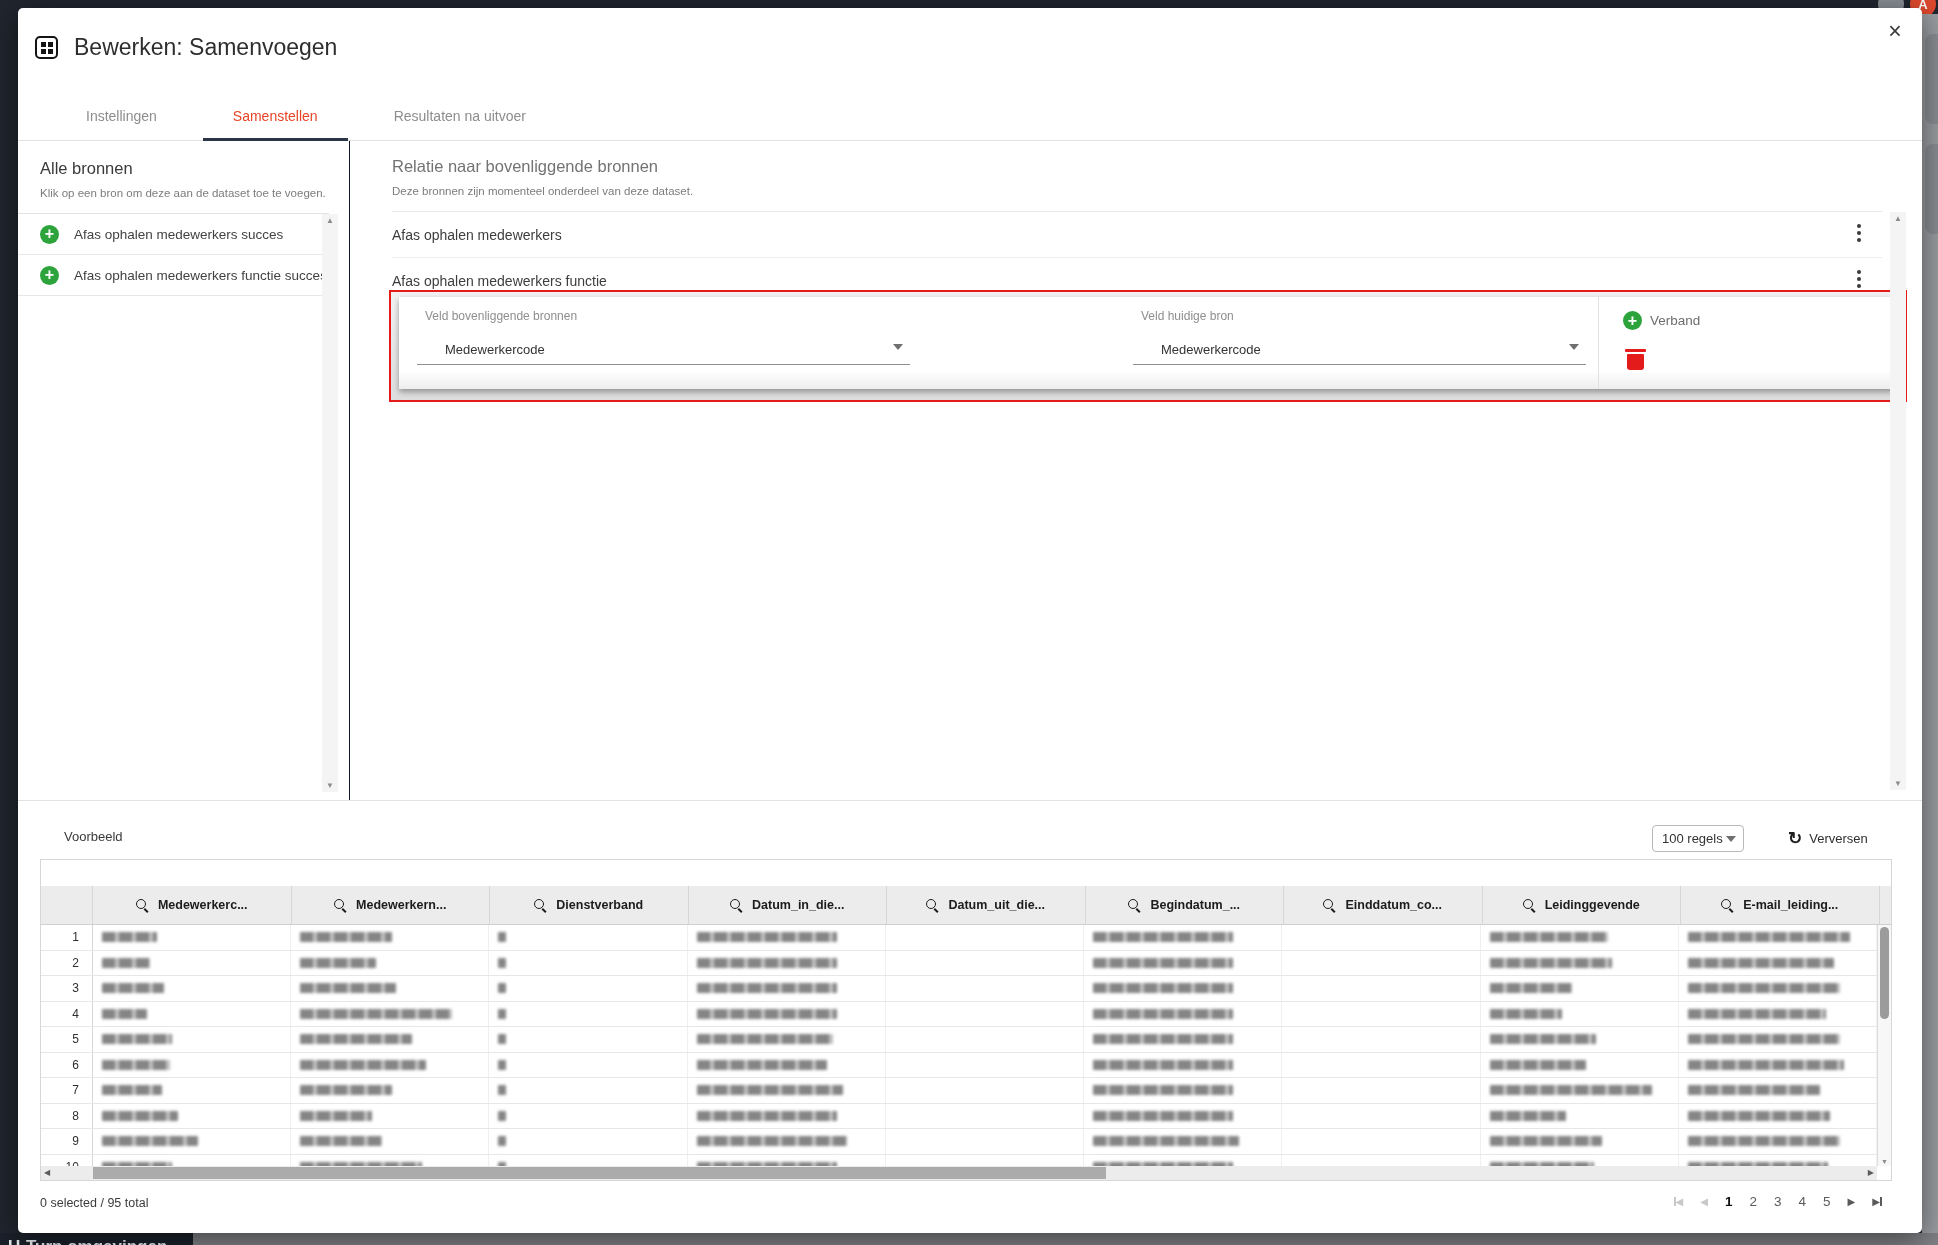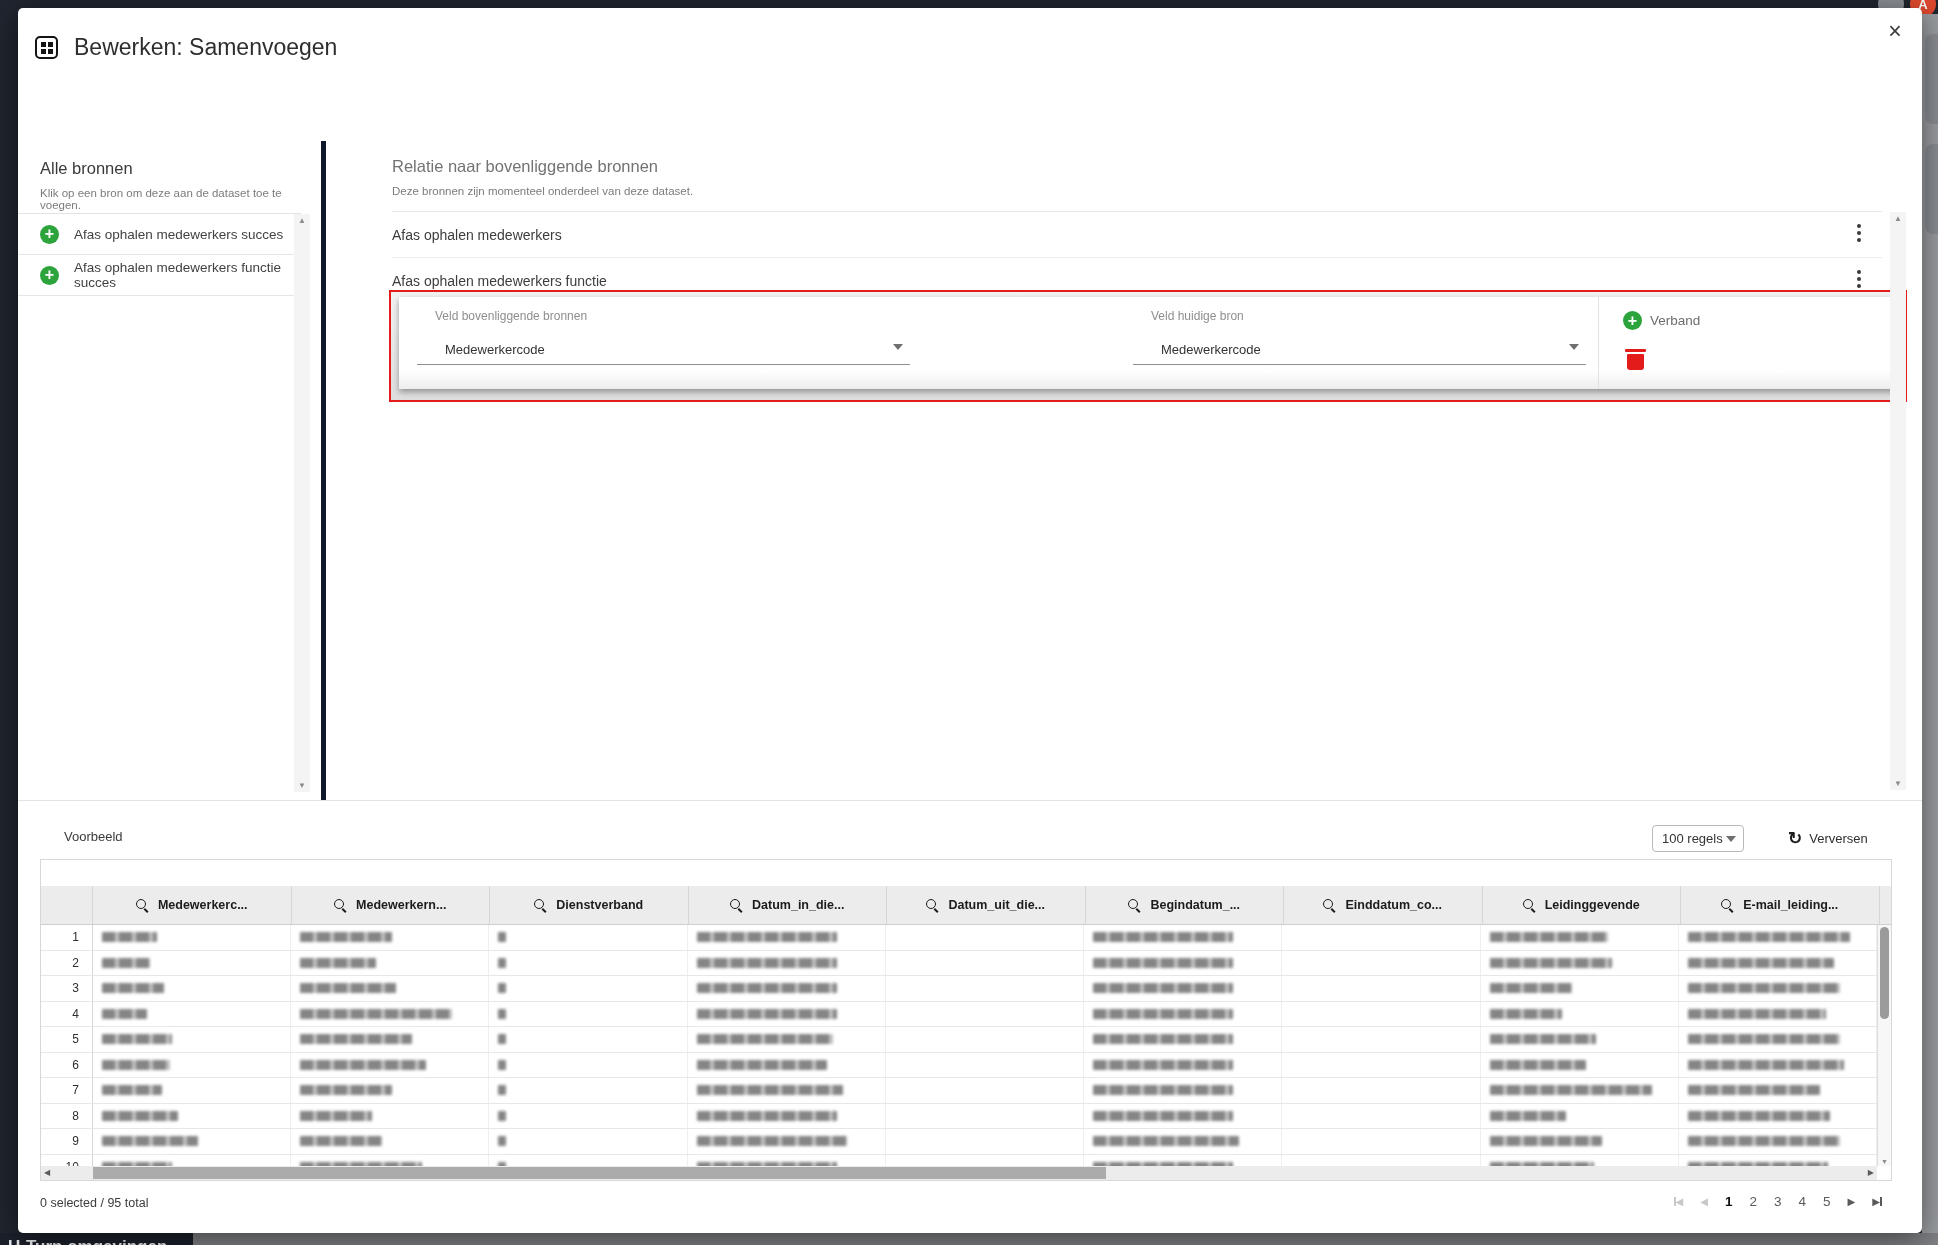--- a/index.html
+++ b/index.html
@@ -38,21 +38,21 @@
   .tabs { position:absolute; top:84px; left:0; right:0; height:49px;
     border-bottom:1px solid #e2e2e2; display:flex; padding-left:30px; }
   .tab { padding:0 38px; height:100%; display:flex; align-items:center;
     font-size:14px; color:#8d8d8d; position:relative; cursor:pointer; }
   .tab.active { color:var(--accent); }
   .tab.active::after { content:""; position:absolute; left:8px; right:8px; bottom:-1px;
     height:3px; background:#2c3547; }
 
   
   .panes { position:absolute; top:133px; left:0; right:0; height:659px; }
-  .lpane { position:absolute; left:0; top:0; bottom:0; width:308px; border-right:5px solid #0f172a; }
+  .lpane { position:absolute; left:0; top:0; bottom:0; width:332px; border-right:1px solid #0f172a; }
   .lp-title { position:absolute; left:22px; top:18px; font-size:16.5px; color:#3a3a3a; }
   .lp-sub { position:absolute; left:22px; top:46px; font-size:11.5px; color:#7c7c7c; }
   .lp-div { position:absolute; left:0; right:20px; top:72px; border-top:1px solid #e3e3e3; }
   .src-list { position:absolute; left:0; right:20px; top:73px; }
   .src-item { height:41px; display:flex; align-items:center; gap:15px; padding-left:22px;
     border-bottom:1px solid #e6e6e6; font-size:13.5px; color:#424242; cursor:pointer; }
   .pluscirc { width:19px; height:19px; border-radius:50%; background:var(--green); color:#fff;
     display:flex; align-items:center; justify-content:center; font-size:16px; font-weight:bold;
     line-height:1; flex:0 0 auto; }
   .vscroll { position:absolute; width:16px; background:#f4f4f4; }
@@ -72,21 +72,21 @@
   .kebab i { width:4px; height:4px; border-radius:50%; background:#3a3a3a; }
   .rpane .vscroll { right:16px; top:71px; bottom:10px; }
 
   
   .rel-box { position:absolute; left:38px; top:149px; width:1518px; height:112px;
     border:2px solid var(--danger); background:linear-gradient(#f2f2f2,#dedede); }
   .rel-card { position:absolute; left:8px; right:8px; top:5px; bottom:11px;
     background:linear-gradient(180deg,#ffffff 0 80%,#ededed 100%);
     box-shadow:0 3px 6px rgba(0,0,0,.35); }
   .fgroup { position:absolute; top:12px; }
-  .fgroup .flabel { font-size:12px; color:#8e8e8e; margin-left:18px; }
+  .fgroup .flabel { font-size:12px; color:#8e8e8e; margin-left:8px; }
   .field { position:relative; margin-top:12px; height:30px; border-bottom:1px solid #8f8f8f;
     cursor:pointer; }
   .field .fval { position:absolute; left:8px; top:7px; font-size:13px; color:#333;margin-left:20px; }
   .field .caret { position:absolute; right:7px; top:9px; width:0; height:0;
     border-left:5px solid transparent; border-right:5px solid transparent;
     border-top:6px solid #6f6f6f; }
   .vdiv { position:absolute; left:1199px; top:0; bottom:0; border-left:1px solid #e2e2e2; }
   .verband { position:absolute; left:1224px; top:14px; display:flex; align-items:center;
     gap:8px; font-size:13.5px; color:#6d6d6d; cursor:pointer; }
   .trash { position:absolute; left:1228px; top:52px; width:17px; height:21px; cursor:pointer; }
@@ -175,20 +175,25 @@
   <div class="mhead">
     <span class="grid-ic">
         <i></i>
         <i></i>
         <i></i>
         <i></i>
       </span>
     <span class="mtitle">Bewerken: Samenvoegen</span>
   </div>
 
+  <div class="tabs" id="tabs">
+      <div class="tab">Instellingen</div>
+      <div class="tab active">Samenstellen</div>
+      <div class="tab">Resultaten na uitvoer</div>
+    </div>
 
   <div class="panes">
 
     <div class="lpane">
       <div class="lp-title">Alle bronnen</div>
       <div class="lp-sub">Klik op een bron om deze aan de dataset toe te voegen.</div>
       <div class="lp-div"></div>
       <div class="src-list" id="srcList">
           <div class="src-item">
             <div class="pluscirc">+</div>

